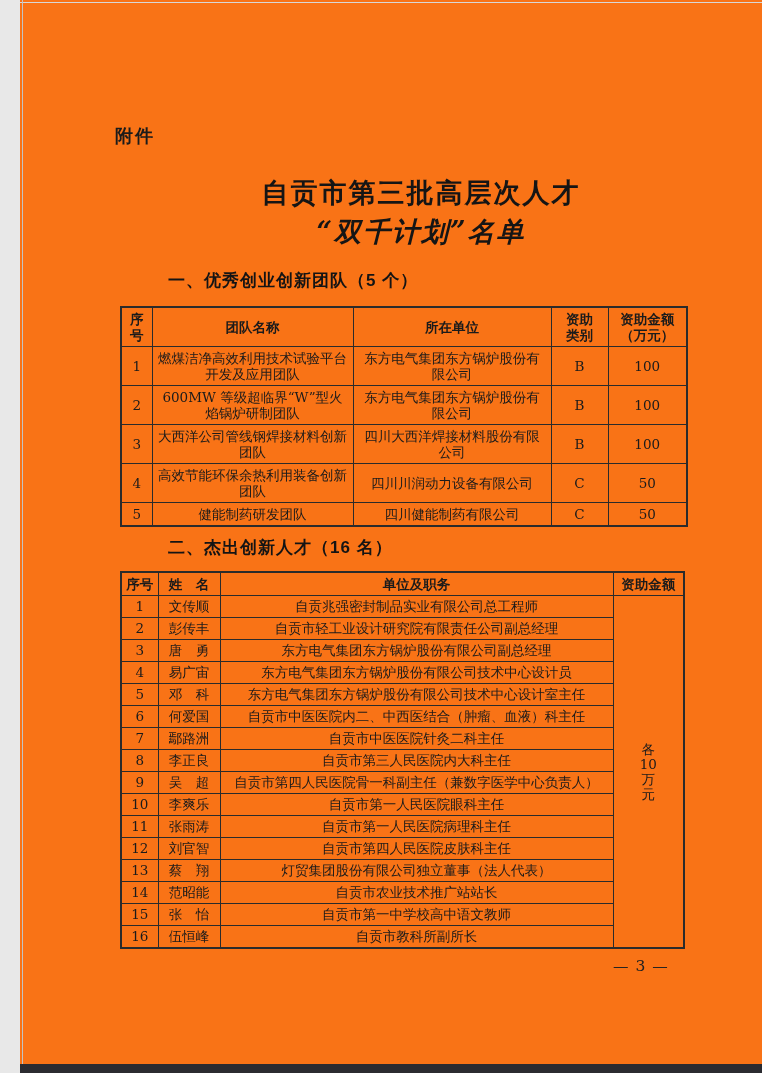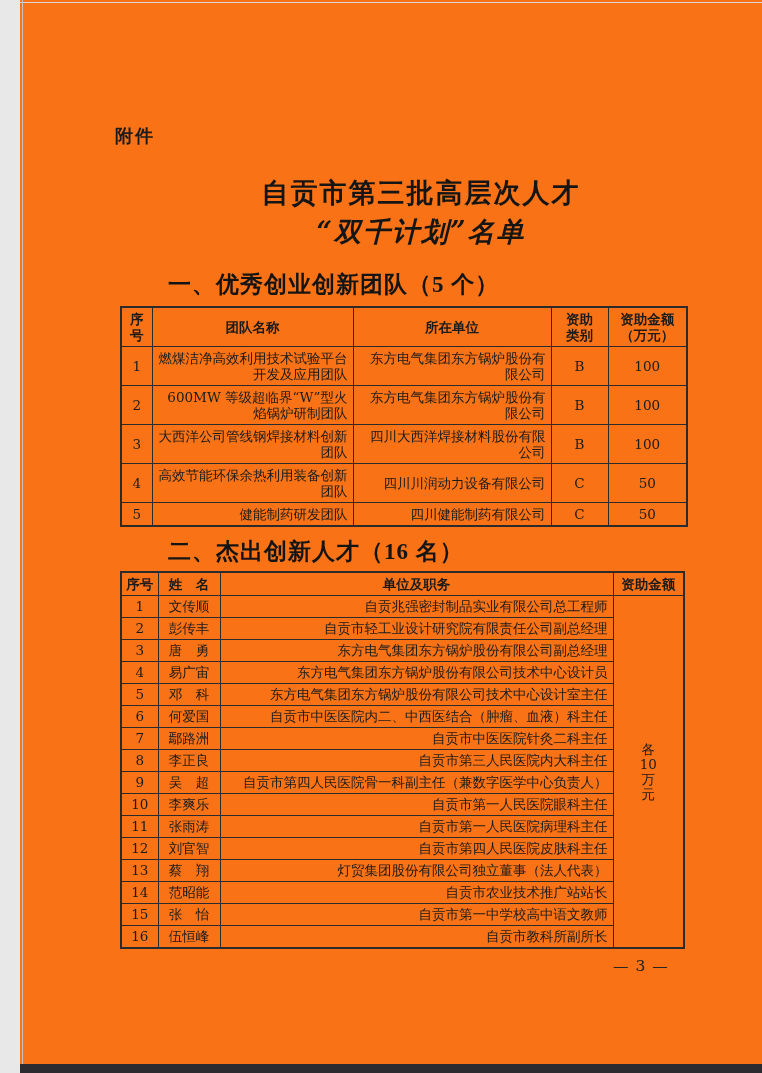--- a/index.html
+++ b/index.html
@@ -20,43 +20,43 @@
   }
   .doc-title {
     position:absolute; left:0; width:100%; text-align:center;
     font-weight:600; font-size:27px; letter-spacing:2px; color:#151515;padding-left:20px;
   }
   .doc-title.line1 { top:175px; }
   .doc-title.line2 { top:214px;font-style:italic; }
 
   .sec-heading {
     position:absolute; left:148px;
-    font-family:Liberation Serif, serif; font-weight:700;
-    font-size:23px; letter-spacing:1px; color:#141414;
+    font-family:Liberation Sans, sans-serif; font-weight:700;
+    font-size:17px; letter-spacing:1px; color:#141414;
   }
   .sec-heading.s1 { top:269px; }
   .sec-heading.s2 { top:536px; }
 
   table {
     position:absolute; border-collapse:collapse; table-layout:fixed;
     font-size:13.5px; color:#1b1b1b;
   }
   table, th, td { border:1px solid #2b2b2b; }
   table { border-width:2px; }
   th {
     font-weight:700; text-align:center; vertical-align:middle;
     white-space:pre-line; padding:3px 2px; line-height:16px;
   }
   td { vertical-align:middle; padding:3px 5px; }
   .t1 { left:100px; top:306px; width:566px; }
   .t1 td { line-height:16px; }
   .t2 { left:100px; top:571px; width:563px;border-radius:14px; }
   .t2 td { line-height:15px; }
   .cell-c { text-align:center; }
-  .cell-l { text-align:right; }
+  .cell-l { text-align:center; }
   .merged-amount {
     text-align:center; white-space:pre-line; line-height:20px; padding:2px;
   }
 
   .page-number {
     position:absolute; left:593px; top:957px;
     font-size:15.5px; letter-spacing:1px; color:#222;
   }
 </style>
 </head>

